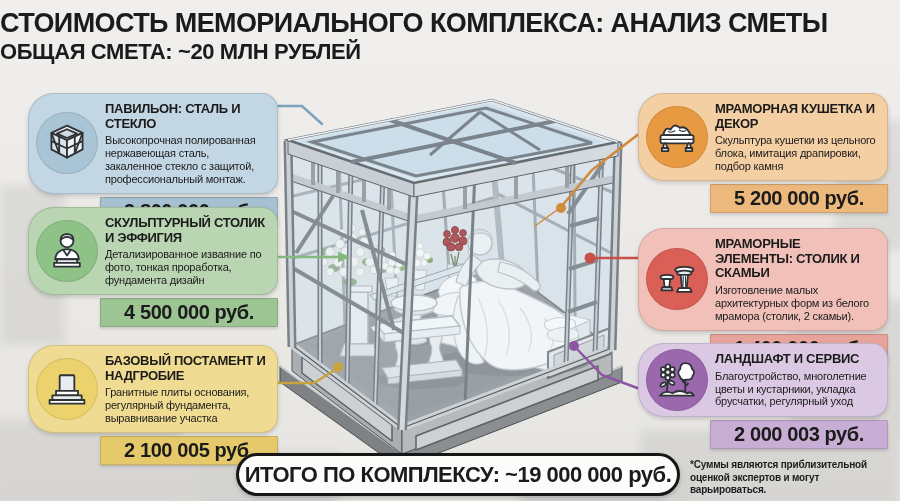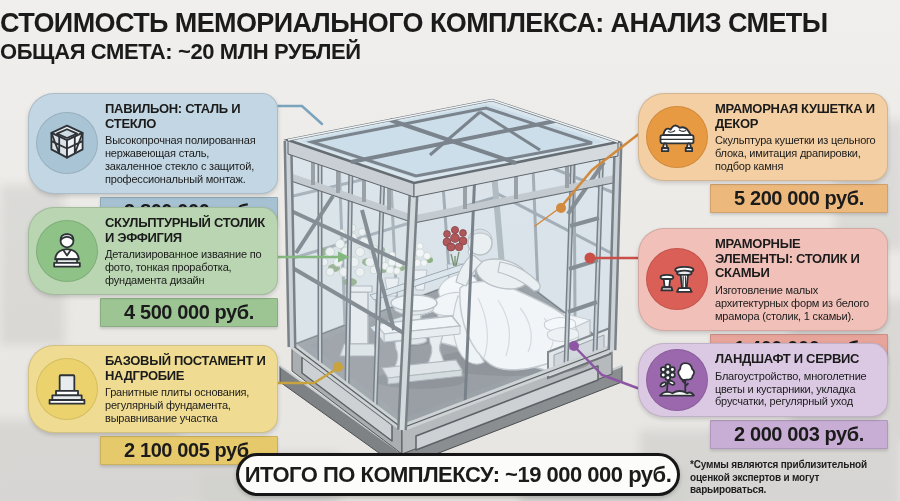--- a/index.html
+++ b/index.html
@@ -434,21 +434,21 @@
         <path d="M9.5 24 L16.5 24 L15.5 33 L10.5 33 Z" fill="#ffffff"></path>
         <path d="M8 33 L18 33 L19 36.5 L7 36.5 Z" fill="#e9ecee"></path>
         <ellipse cx="32" cy="14" rx="10" ry="3.2" fill="#ffffff"></ellipse>
         <ellipse cx="32" cy="17.5" rx="8" ry="2.6" fill="#e9ecee"></ellipse>
         <path d="M28 19.5 L36 19.5 L34.5 34 L29.5 34 Z" fill="#ffffff"></path>
         <path d="M30.8 21 L30.5 33 M33.2 21 L33.5 33" stroke-width="1.1"></path>
         <path d="M26 34 L38 34 L40 38 L24 38 Z" fill="#ffffff"></path>
       </svg>
     </span>
     <div class="card-title">МРАМОРНЫЕ ЭЛЕМЕНТЫ: СТОЛИК И СКАМЬИ</div>
-    <div class="card-desc">Изготовление малых архитектурных форм из белого мрамора (столик, 1 скамьи).</div>
+    <div class="card-desc">Изготовление малых архитектурных форм из белого мрамора (столик, 2 скамьи).</div>
   </div>
   <div class="price-bar">1 400 000 руб.</div>
 </div>
 
 <div class="card" style="left: 638px; top: 343px; --body: #dbc9e4; --bar: #c8add5; --circle: #9b68ae;">
   <div class="card-body">
     <span class="icon-circle">
       <svg class="ic" width="44" height="44" viewBox="0 0 48 48" fill="none" stroke="#2e3338" stroke-width="1.8" stroke-linejoin="round">
         <g fill="#ffffff">
           <circle cx="14" cy="9.5" r="2.6"></circle>

